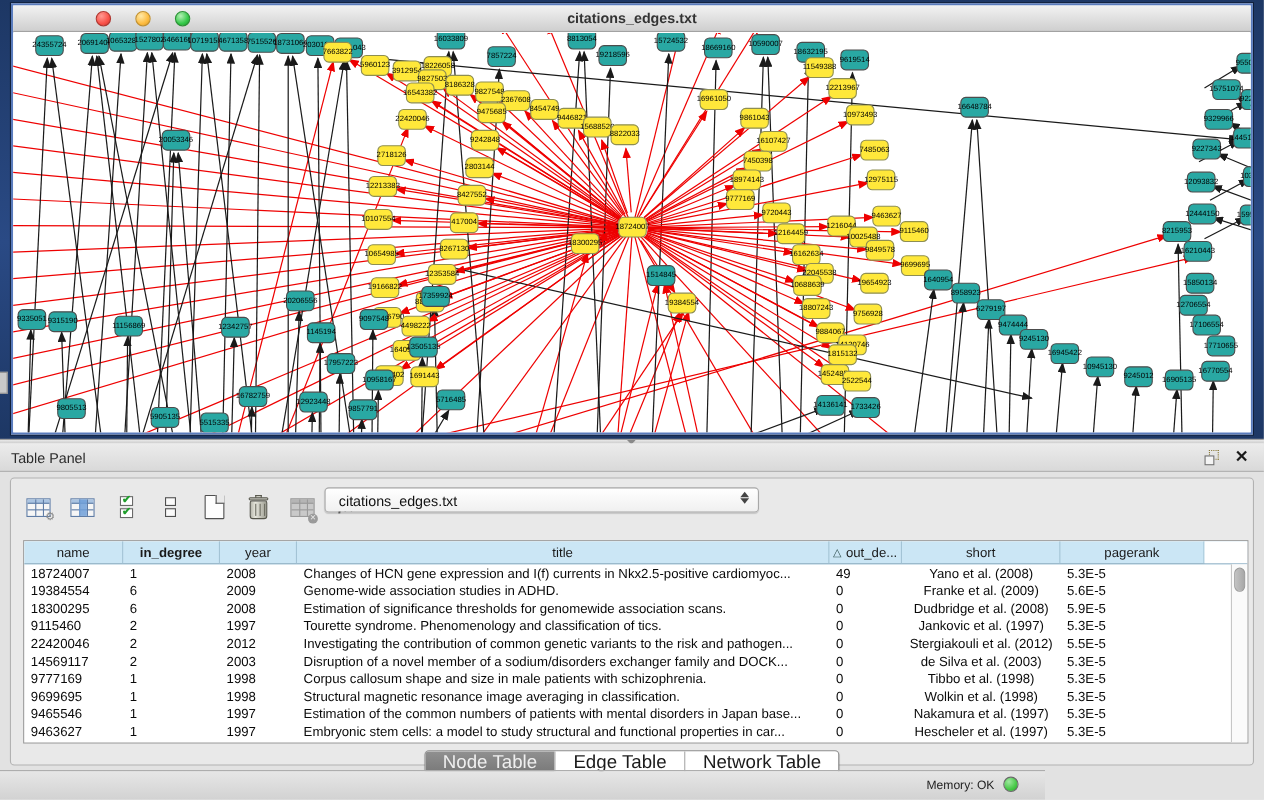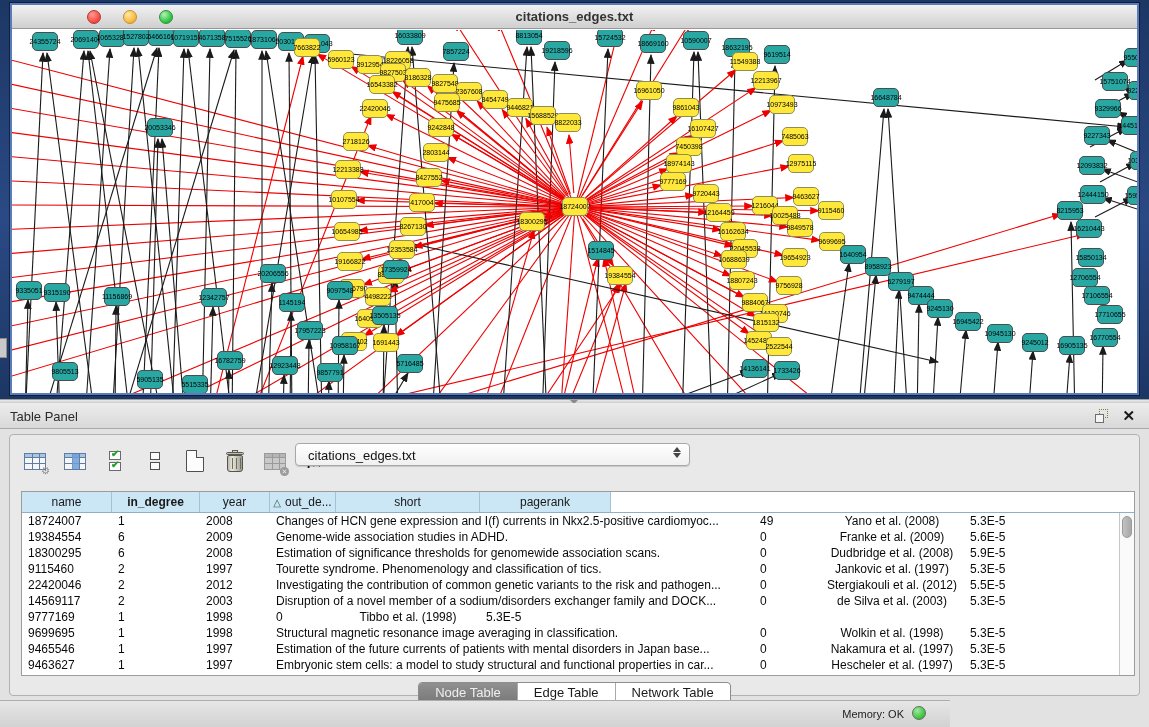--- a/index.html
+++ b/index.html
@@ -79,21 +79,21 @@
   .th.filler { border-right:none; background:#fff; }
   .sortglyph { font-size:10px; color:#355; margin-right:4px; }
   .trow { display:flex; height:16px; align-items:center; }
   .td { flex:none; font-size:12px; color:#0a0a0a; white-space:nowrap; overflow:hidden; padding-left:6px; }
   .td.center { text-align:center; padding-left:0; }
   .vscroll { position:absolute; right:0; top:21px; bottom:0; width:15px; background:#fafafa; border-left:1px solid #c6c6c6; }
   .vscroll .thumb { position:absolute; left:2px; top:3px; width:10px; height:22px; border-radius:5px; background:linear-gradient(90deg,#c2c2c2,#a8a8a8); border:1px solid #9a9a9a; }
 
   .tabs { position:absolute; left:0; right:0; top:247px; display:flex; justify-content:center; }
   .seg { display:flex; border:1px solid #8d8d8d; border-radius:4px; overflow:hidden; background:#fff; box-shadow:0 1px 1px rgba(0,0,0,.12); }
-  .seg .tab { padding:2px 16px; font-size:13px; color:#1a1a1a; border-right:1px solid #aaa; cursor:pointer; line-height:16px;text-align:right; }
+  .seg .tab { padding:2px 16px; font-size:17px; color:#1a1a1a; border-right:1px solid #aaa; cursor:pointer; line-height:16px;text-align:right; }
   .seg .tab:last-child { border-right:none; }
   .seg .tab.sel { background:linear-gradient(180deg,#909090,#787878); color:#efefef; }
 
   .status-bar { position:relative; width:950px; height:27px; background:linear-gradient(180deg,#e6e6e6,#d2d2d2); border-top:1px solid #adadad; }
   .mem-label { position:absolute; right:46px; top:7px; font-size:11px; color:#222; }
   .mem-dot { position:absolute; right:24px; top:5px; width:14px; height:14px; border-radius:50%; background:radial-gradient(circle at 35% 30%, #9fe89f, #46c846 60%, #2f9e2f); border:1px solid #6a6a6a; }
 </style>
 </head>
 <body>
 
@@ -789,20 +789,23 @@
       <div class="thead" id="thead">
           <div class="th" style="width: 90px;">
             <span>name</span>
           </div>
           <div class="th" style="width: 88px; font-weight: bold;">
             <span>in_degree</span>
           </div>
           <div class="th" style="width: 70px;">
             <span>year</span>
           </div>
+          <div class="th" style="width: 484px;">
+            <span>title</span>
+          </div>
           <div class="th" style="width: 66px;">
             <span class="sortglyph">△</span>
             <span>out_de...</span>
           </div>
           <div class="th" style="width: 144px;">
             <span>short</span>
           </div>
           <div class="th" style="width: 131px;">
             <span>pagerank</span>
           </div>
@@ -860,38 +863,39 @@
             <div class="td" style="width: 70px;">2003</div>
             <div class="td" style="width: 484px;">Disruption of a novel member of a sodium/disorders exchanger family and DOCK...</div>
             <div class="td" style="width: 66px;">0</div>
             <div class="td center" style="width: 144px;">de Silva et al. (2003)</div>
             <div class="td" style="width: 131px;">5.3E-5</div>
           </div>
           <div class="trow">
             <div class="td" style="width: 90px;">9777169</div>
             <div class="td" style="width: 88px;">1</div>
             <div class="td" style="width: 70px;">1998</div>
+            <div class="td" style="width: 484px;">Corpus callosum shape and size in male patients with schizophrenia.</div>
             <div class="td" style="width: 66px;">0</div>
             <div class="td center" style="width: 144px;">Tibbo et al. (1998)</div>
             <div class="td" style="width: 131px;">5.3E-5</div>
           </div>
           <div class="trow">
             <div class="td" style="width: 90px;">9699695</div>
             <div class="td" style="width: 88px;">1</div>
             <div class="td" style="width: 70px;">1998</div>
             <div class="td" style="width: 484px;">Structural magnetic resonance image averaging in classification.</div>
             <div class="td" style="width: 66px;">0</div>
             <div class="td center" style="width: 144px;">Wolkin et al. (1998)</div>
             <div class="td" style="width: 131px;">5.3E-5</div>
           </div>
           <div class="trow">
             <div class="td" style="width: 90px;">9465546</div>
             <div class="td" style="width: 88px;">1</div>
             <div class="td" style="width: 70px;">1997</div>
-            <div class="td" style="width: 484px;">Estimation of the future currents of patients with mental disorders in Japan base...</div>
+            <div class="td" style="width: 484px;">Estimation of the common numbers of patients with mental disorders in Japan base...</div>
             <div class="td" style="width: 66px;">0</div>
             <div class="td center" style="width: 144px;">Nakamura et al. (1997)</div>
             <div class="td" style="width: 131px;">5.3E-5</div>
           </div>
           <div class="trow">
             <div class="td" style="width: 90px;">9463627</div>
             <div class="td" style="width: 88px;">1</div>
             <div class="td" style="width: 70px;">1997</div>
             <div class="td" style="width: 484px;">Embryonic stem cells: a model to study structural and functional properties in car...</div>
             <div class="td" style="width: 66px;">0</div>

